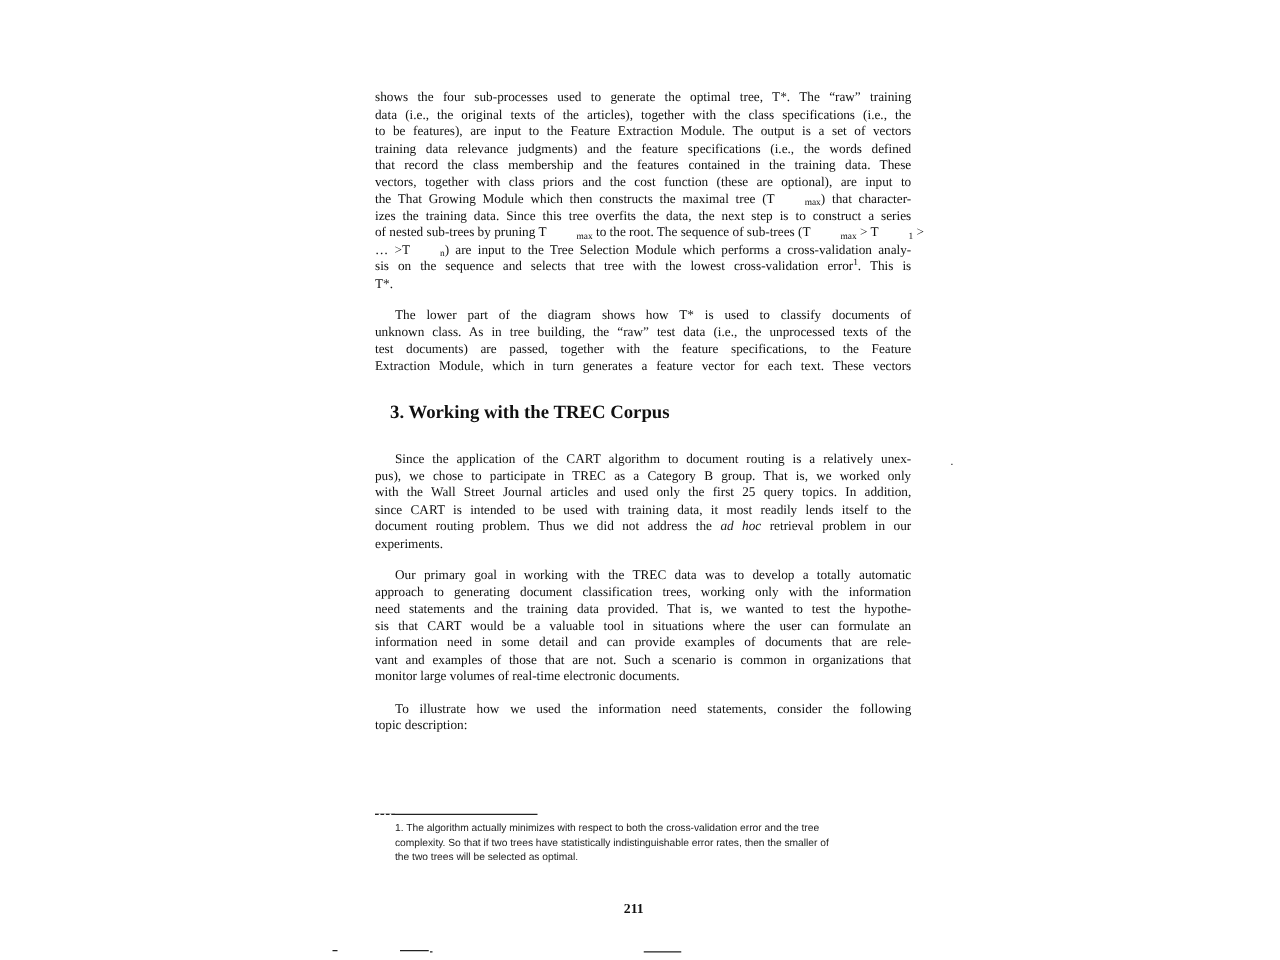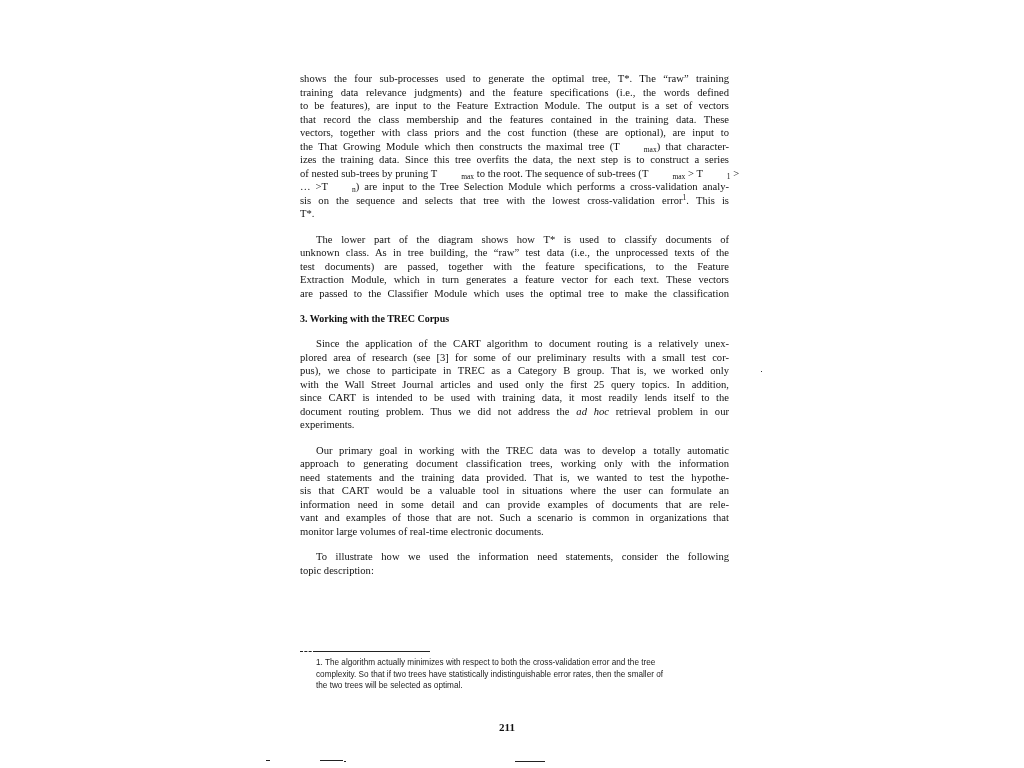--- a/index.html
+++ b/index.html
@@ -5,68 +5,67 @@
   html, body { margin: 0; padding: 0; background: #ffffff; }
   body { width: 1024px; height: 768px; position: relative; overflow: hidden;
          font-family: "Liberation Serif", "DejaVu Serif", serif; color: #111; }
   .page { position: absolute; left: 300px; top: 72px; width: 429px; }
   .p { font-size: 10.6px; line-height: 13.5px; text-align: justify; margin: 0; }
   .p .line { display: block; text-align: justify; text-align-last: justify; white-space: nowrap; }
   .p .line.last { text-align-last: left; }
   .indent { text-indent: 16px; }
   sub { font-size: 7.5px; vertical-align: -2px; line-height: 0; margin-left: 24px; }
   sup { font-size: 7.5px; vertical-align: 4px; line-height: 0; }
-  .heading { font-size: 10px; font-weight: bold; margin: 0; line-height: 13px; }
+  .heading { font-size: 15px; font-weight: bold; margin: 12px; line-height: 13px; }
   .gap1 { height: 12px; }
   .fn-rule { position: absolute; left: 300px; top: 651px; width: 130px; height: 0; border-top: 1px solid #222; }
   .fn-dash { position: absolute; left: 300px; top: 651px; width: 16px; border-top: 1px dashed #222; background:#fff; }
   .footnote { position: absolute; left: 316px; top: 657px; width: 400px; font-family: "Liberation Sans", "DejaVu Sans", sans-serif;
               font-size: 8.2px; line-height: 11.5px; color: #222; }
   .page-number { position: absolute; left: 499px; top: 721px; font-size: 11px; font-weight: bold; }
   .mark { position: absolute; background: #222; height: 1px; }
   .dot { position: absolute; left: 761px; top: 371px; width: 1px; height: 1px; background: #333; }
 </style>
 </head>
 <body>
 
 <div class="page">
 
   <p class="p">
     <span class="line">shows the four sub-processes used to generate the optimal tree, T*. The “raw” training</span>
+    <span class="line">data (i.e., the original texts of the articles), together with the class specifications (i.e., the</span>
+    <span class="line">to be features), are input to the Feature Extraction Module. The output is a set of vectors</span>
     <span class="line">training data relevance judgments) and the feature specifications (i.e., the words defined</span>
-    <span class="line">to be features), are input to the Feature Extraction Module. The output is a set of vectors</span>
     <span class="line">that record the class membership and the features contained in the training data. These</span>
     <span class="line">vectors, together with class priors and the cost function (these are optional), are input to</span>
     <span class="line"><span>the That Growing Module which then constructs the maximal tree (T</span><sub>max</sub><span>) that character-</span></span>
     <span class="line">izes the training data. Since this tree overfits the data, the next step is to construct a series</span>
     <span class="line"><span>of nested sub-trees by pruning T</span><sub>max</sub><span> to the root. The sequence of sub-trees (T</span><sub>max</sub><span> &gt; T</span><sub>1</sub><span> &gt;</span></span>
     <span class="line"><span>… &gt;T</span><sub>n</sub><span>) are input to the Tree Selection Module which performs a cross-validation analy-</span></span>
     <span class="line"><span>sis on the sequence and selects that tree with the lowest cross-validation error</span><sup>1</sup><span>. This is</span></span>
     <span class="line last">T*.</span>
   </p>
 
   <div class="gap1"></div>
 
   <p class="p">
     <span class="line indent">The lower part of the diagram shows how T* is used to classify documents of</span>
     <span class="line">unknown class. As in tree building, the “raw” test data (i.e., the unprocessed texts of the</span>
     <span class="line">test documents) are passed, together with the feature specifications, to the Feature</span>
     <span class="line">Extraction Module, which in turn generates a feature vector for each text. These vectors</span>
-    <span class="line">are passed to the Classifier Module which uses the optimal tree to make the classification</span>
   </p>
 
   <div class="gap1"></div>
 
   <h3 class="heading">3. Working with the TREC Corpus</h3>
 
   <div class="gap1"></div>
 
   <p class="p">
     <span class="line indent">Since the application of the CART algorithm to document routing is a relatively unex-</span>
-    <span class="line">plored area of research (see [3] for some of our preliminary results with a small test cor-</span>
     <span class="line">pus), we chose to participate in TREC as a Category B group. That is, we worked only</span>
     <span class="line">with the Wall Street Journal articles and used only the first 25 query topics. In addition,</span>
     <span class="line">since CART is intended to be used with training data, it most readily lends itself to the</span>
     <span class="line"><span>document routing problem. Thus we did not address the </span><i>ad hoc</i><span> retrieval problem in our</span></span>
     <span class="line last">experiments.</span>
   </p>
 
   <div class="gap1"></div>
 
   <p class="p">

